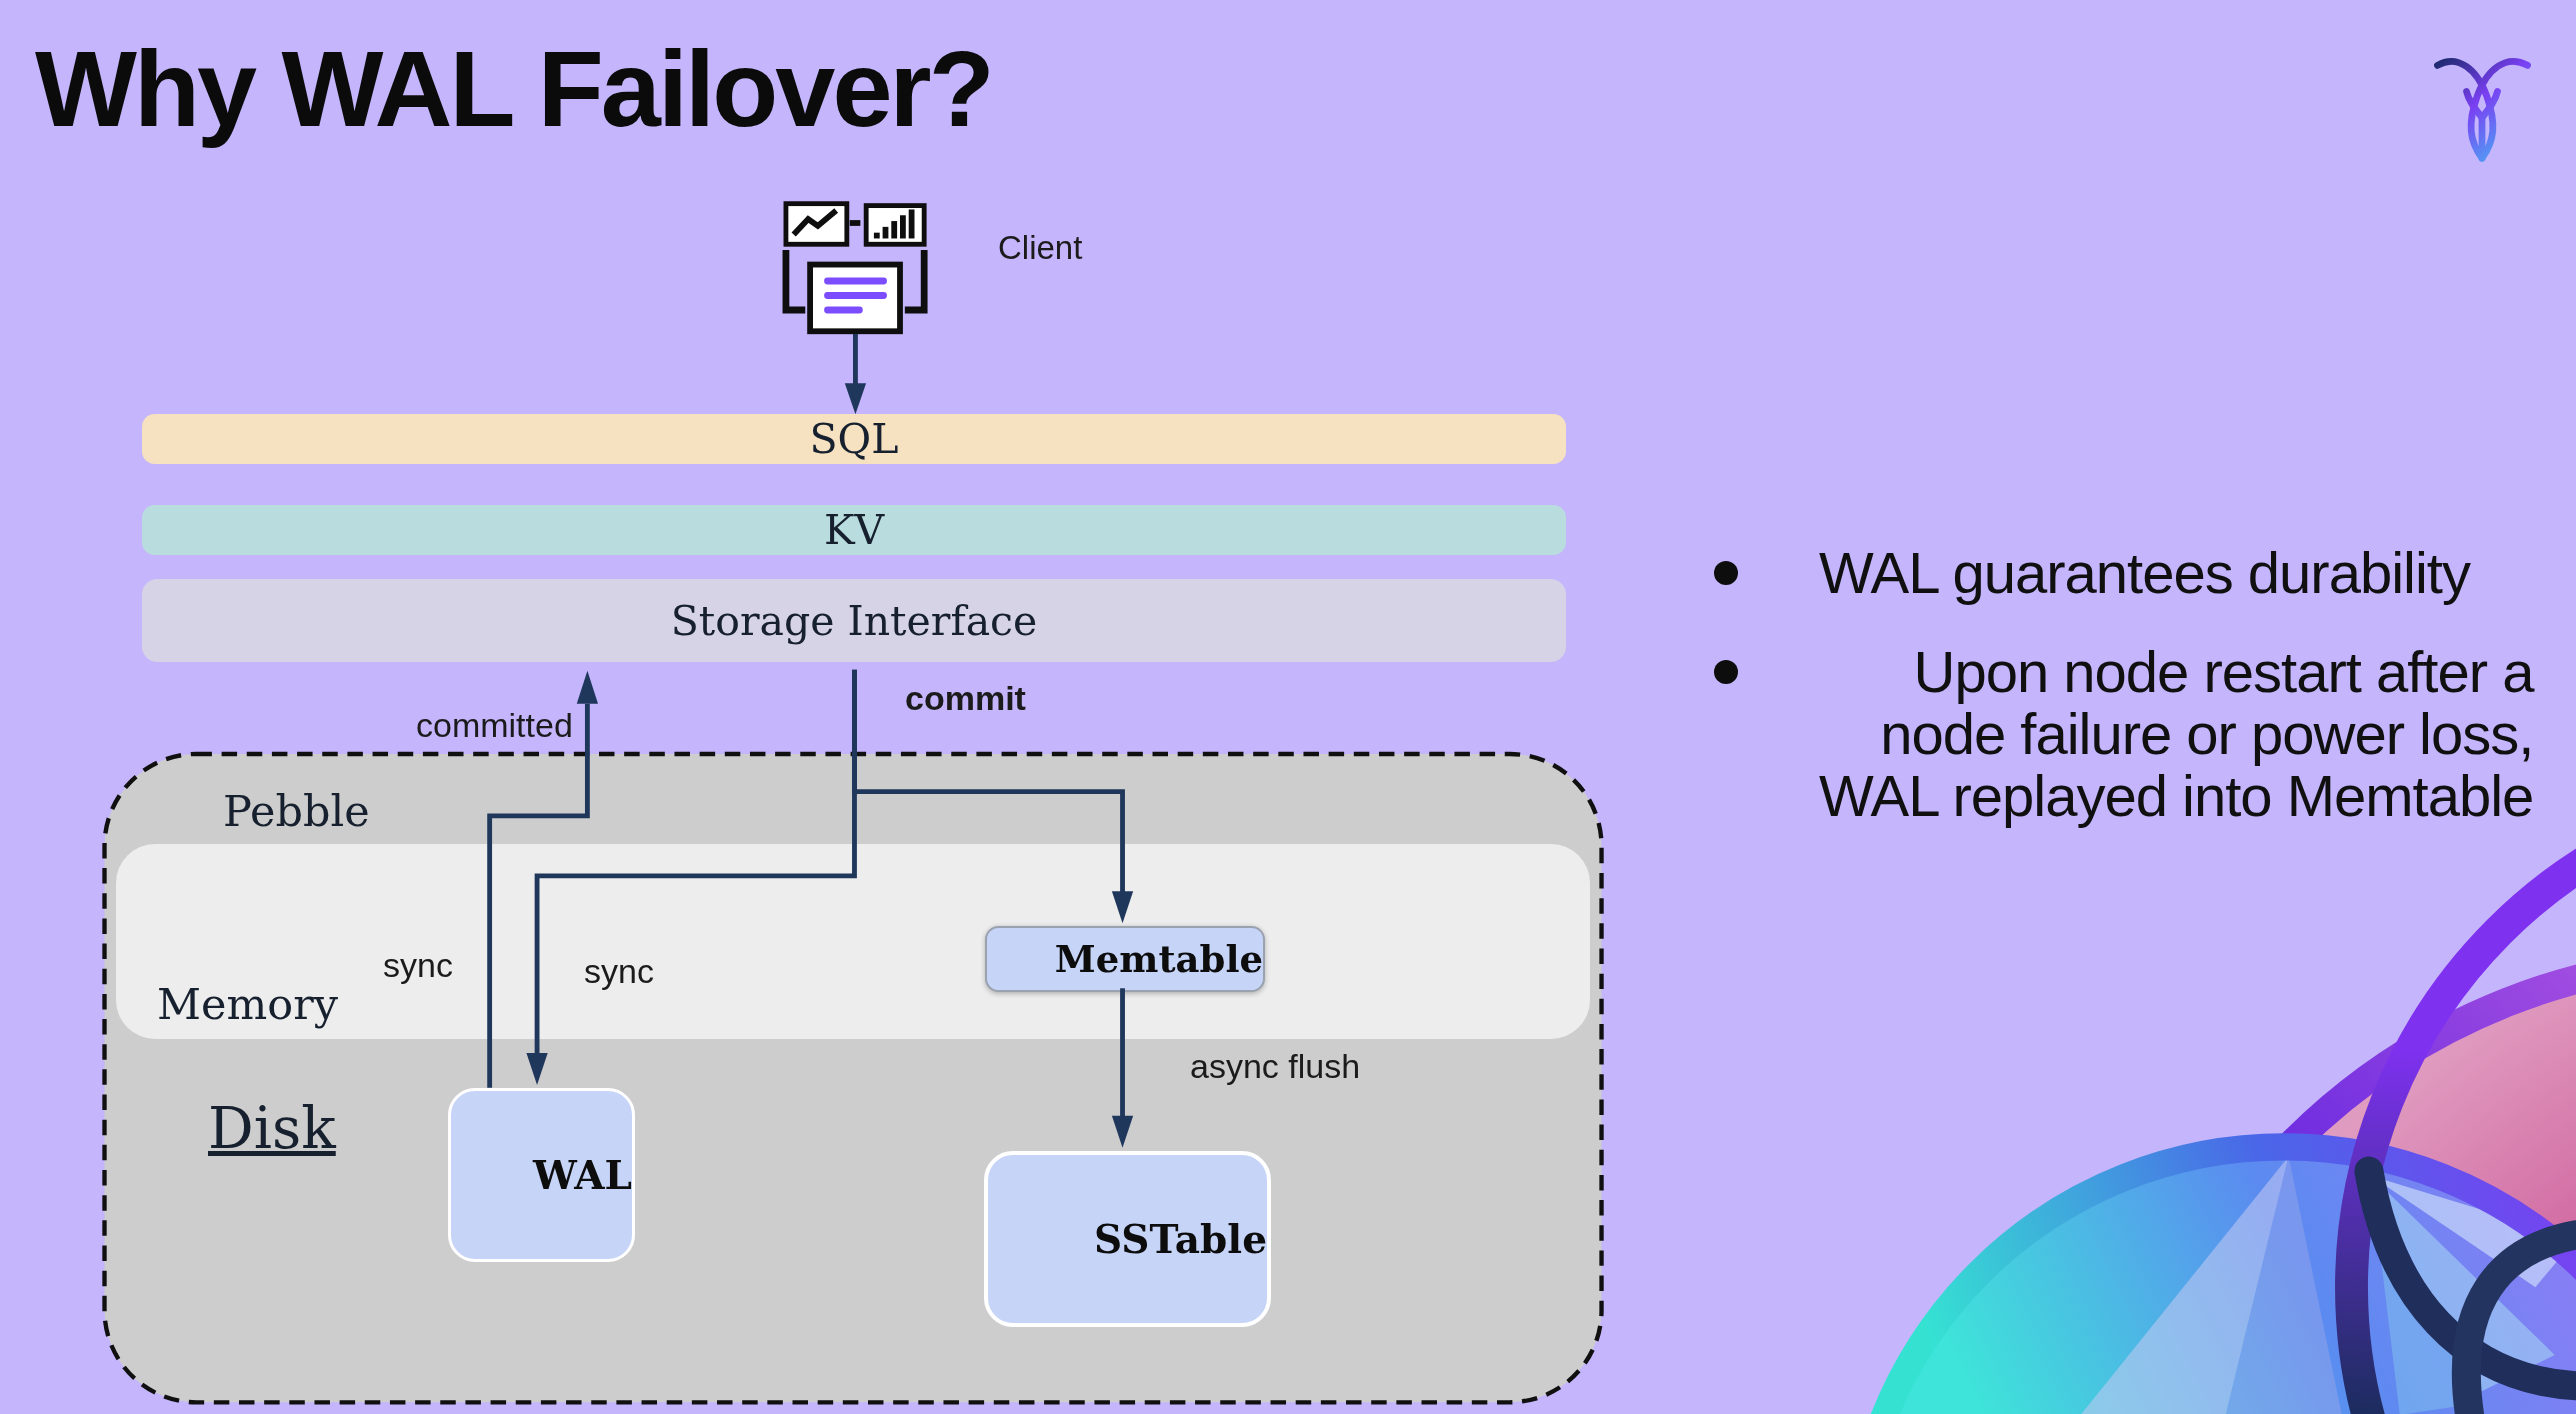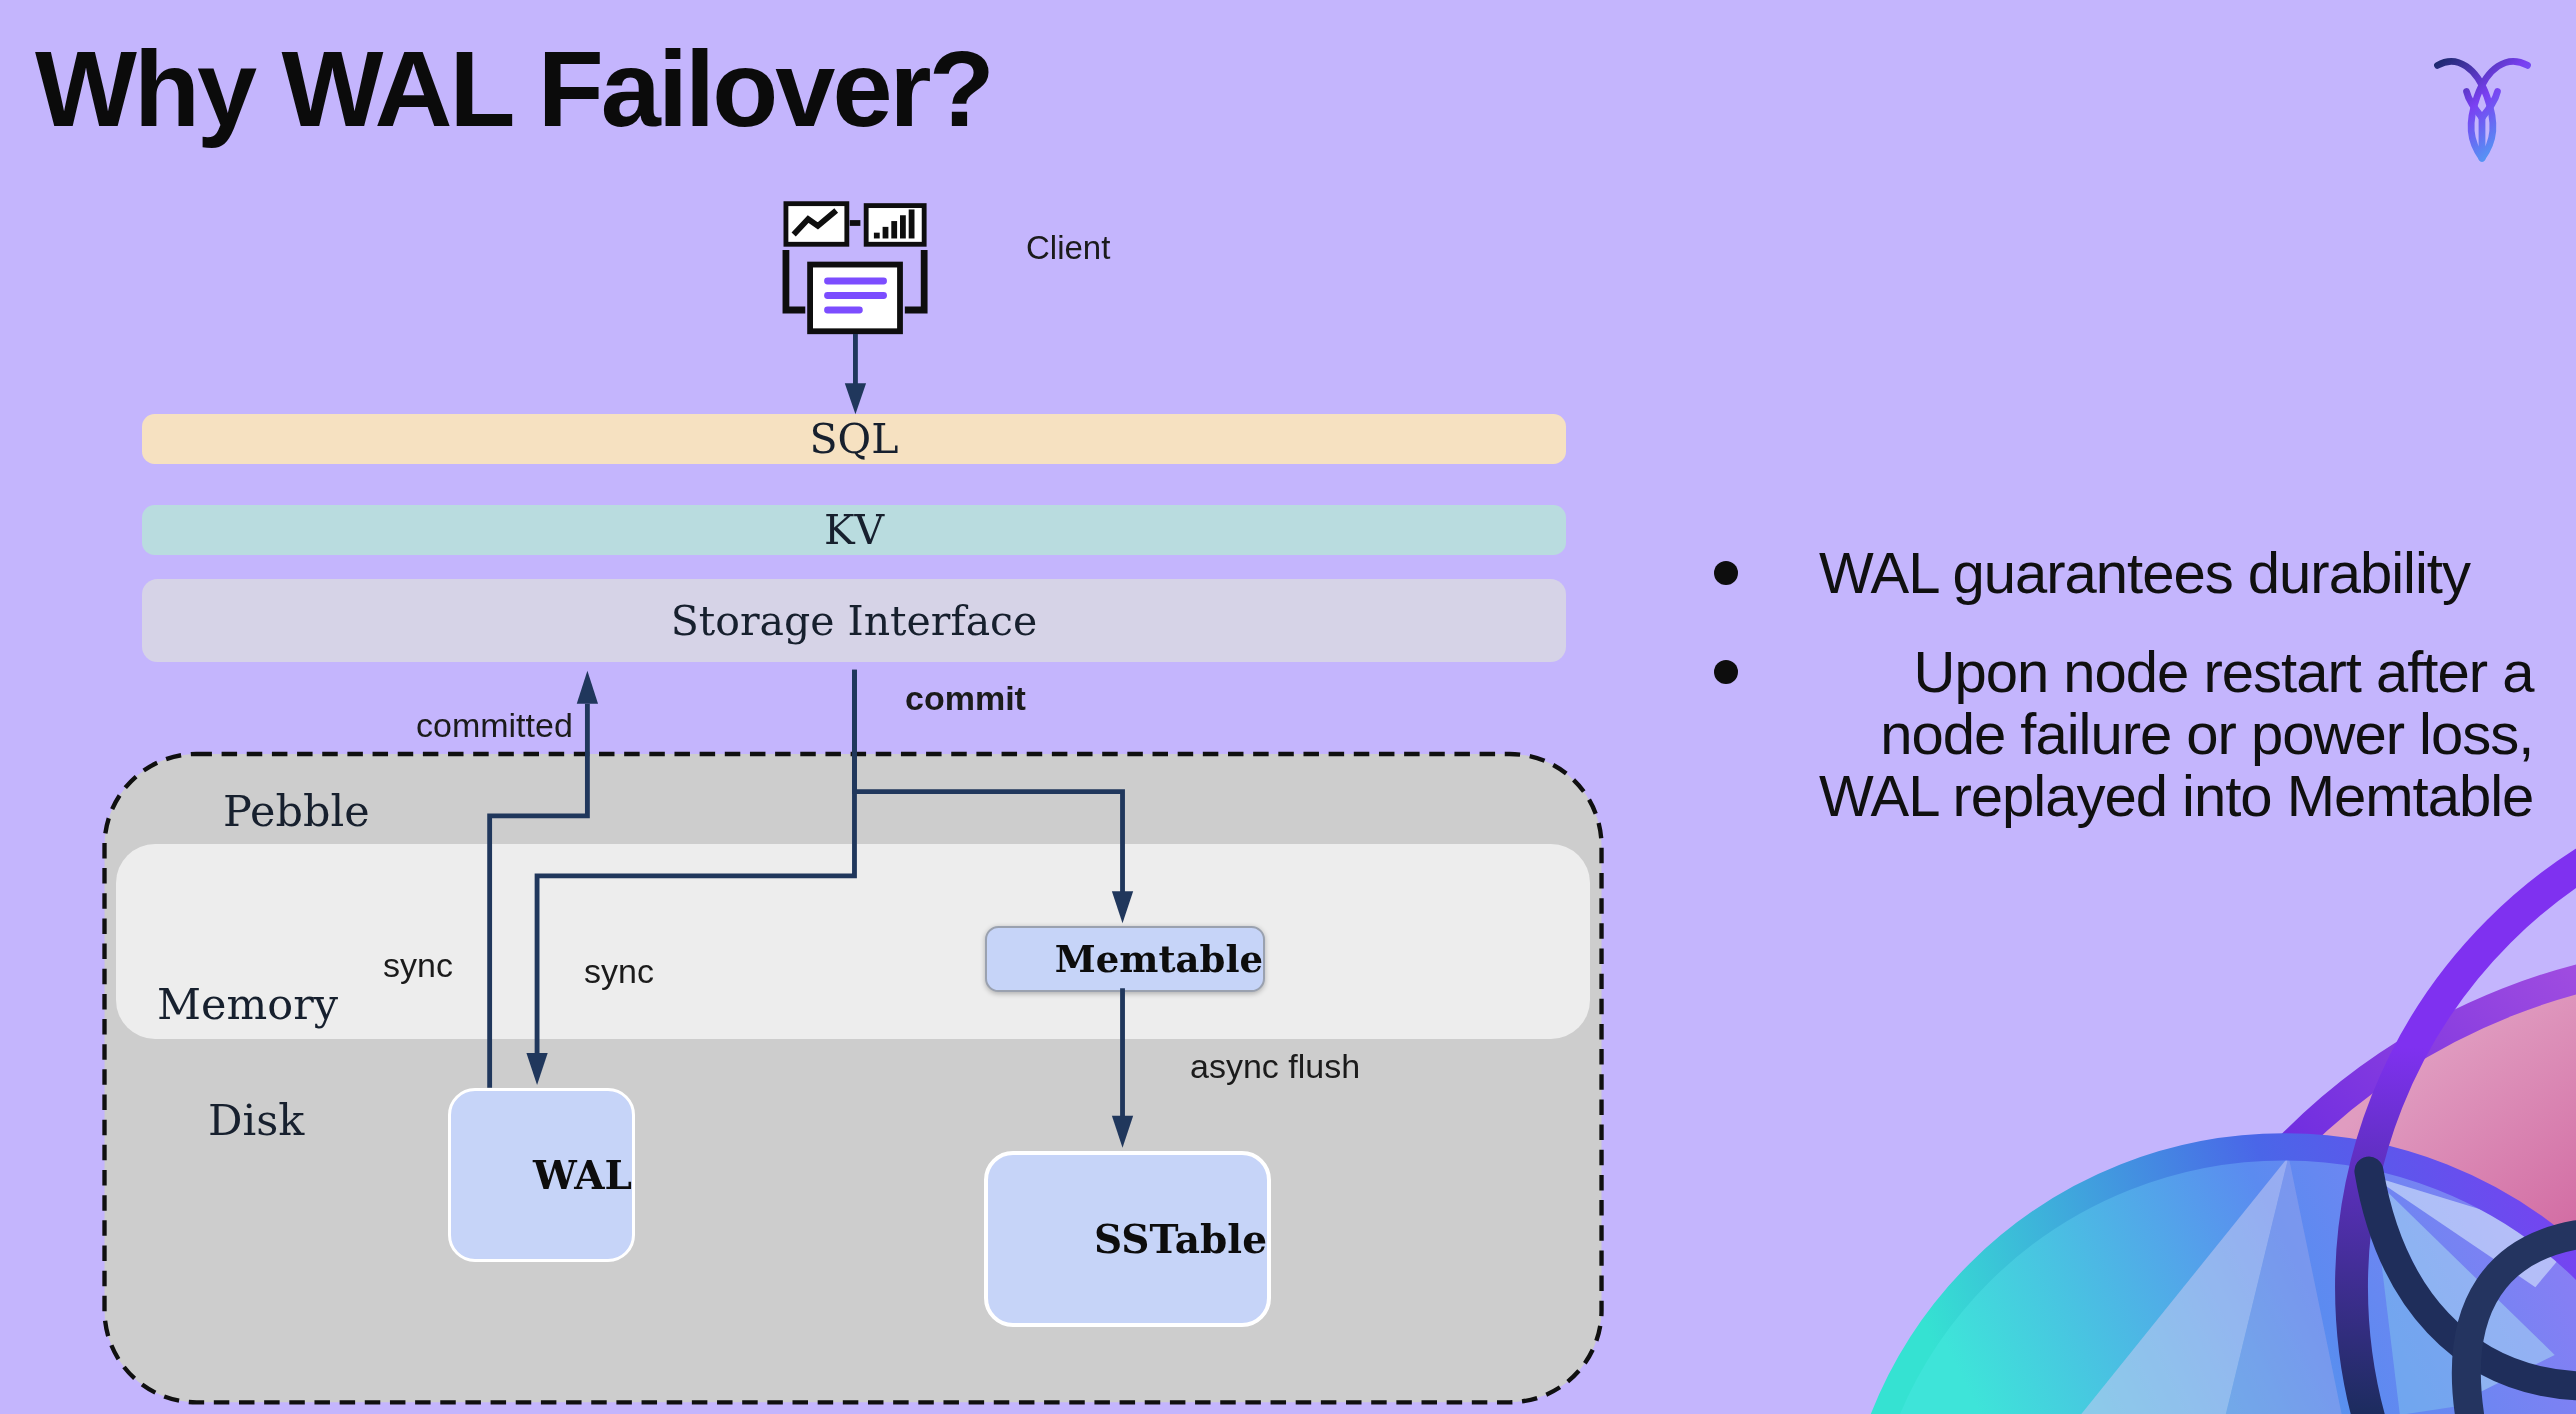--- a/index.html
+++ b/index.html
@@ -23,36 +23,36 @@
     left:142px;width:1424px;border-radius:12.6px;display:flex;align-items:center;justify-content:center;
   }
   .bar .slabel{font-size:41px;}
   .bar-sql{top:414px;height:50px;background:#F6E1C1;}
   .bar-kv{top:505px;height:50px;background:#B9DCDF;}
   .bar-storage{top:579px;height:83px;background:#D6D3E7;border-radius:15.5px;}
   
   .memory-band{left:116px;top:844px;width:1474px;height:195px;background:#EDEDED;border-radius:39px;}
   .pebble-label{left:223px;top:786px;font-size:43px;}
   .memory-label{left:157px;top:979px;font-size:43px;}
-  .disk-label{left:208px;top:1095px;font-size:43px;}
+  .disk-label{left:208px;top:1095px;font-size:57px;text-decoration:underline;}
   
   .bluebox{
     background:#C6D4F8;display:flex;align-items:center;justify-content:flex-end;
     font-family:"DejaVu Serif","Liberation Serif",serif;font-weight:bold;color:#0d0d0d;
   }
   .wal-box{left:448px;top:1088px;width:181px;height:168px;border:3.9px solid #ffffff;border-radius:27px;font-size:39px;}
   .memtable-box{left:985px;top:926px;width:276px;height:62px;border:2.4px solid #9AA1AF;border-radius:13.5px;font-size:37px;box-shadow:0 1.9px 4.8px rgba(0,0,0,.25);}
   .sstable-box{left:984px;top:1151px;width:279px;height:168px;border:4.8px solid #ffffff;border-radius:29px;font-size:39px;}
   
   .lbl-committed{left:416px;top:704px;}
   .lbl-commit{left:905px;top:677px;font-weight:bold;}
   .lbl-sync1{left:383px;top:944px;}
   .lbl-sync2{left:584px;top:950px;}
   .lbl-async{left:1190px;top:1045px;}
-  .lbl-client{left:1026px;top:226px;font-size:33px;}
+  .lbl-client{left:998px;top:226px;font-size:33px;}
   
   .bullets{left:1714px;top:542px;width:852px;text-align:right;}
   .bullet-row{display:flex;align-items:flex-start;}
   .bullet-row + .bullet-row{margin-top:37px;}
   .bullet-dot{width:24px;height:24px;border-radius:50%;background:#0d0d0d;margin-top:19.4px;flex:0 0 auto;}
   .bullet-text{
     margin-left:81px;font-size:58px;line-height:62px;letter-spacing:-1px;color:#101010;
     white-space:pre-line;
   }
   svg{display:block;} .layer1{z-index:1;} .layer2{z-index:2;} .layer3{z-index:3;} .layer4{z-index:4;}

